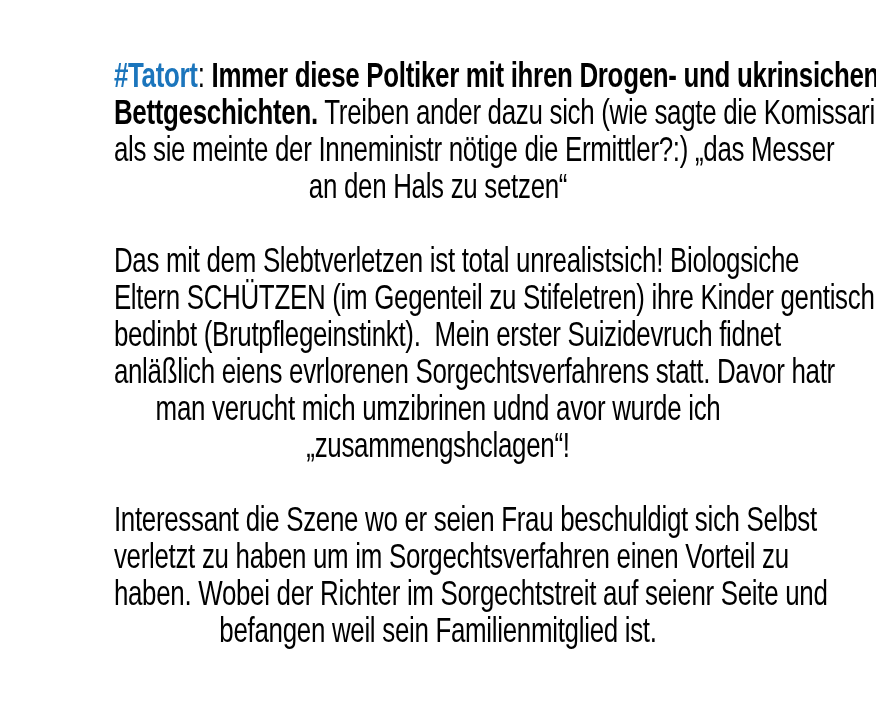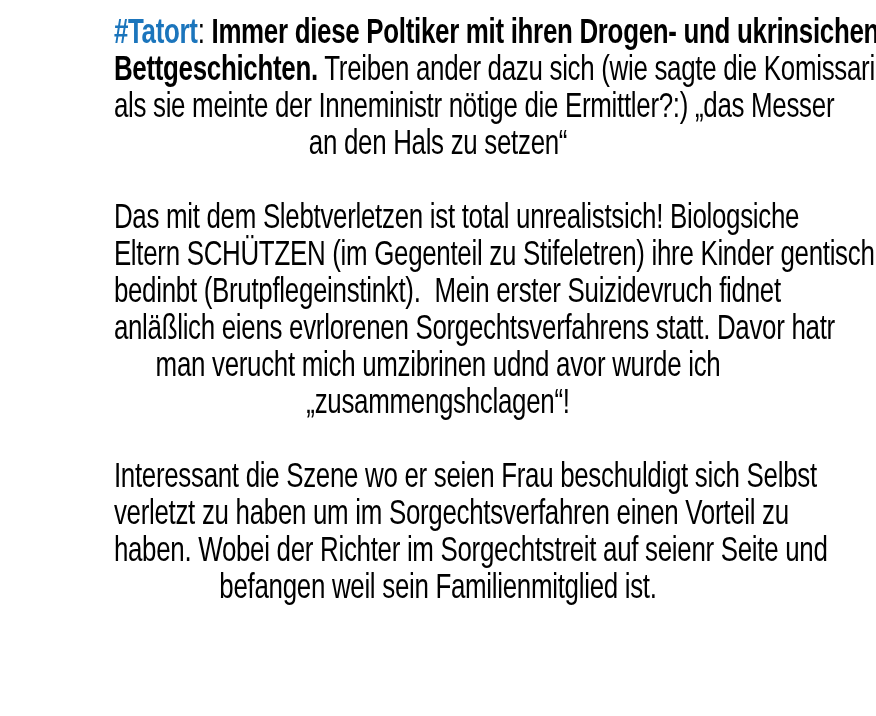--- a/index.html
+++ b/index.html
@@ -9,20 +9,21 @@
   }
   body {
     width: 876px;
     height: 716px;
     overflow: hidden;
     font-family: "Liberation Sans", sans-serif;
     color: #000000;
   }
   .post {
     padding-top: 12px;
+    margin-top: 44px;
   }
   .para {
     margin: 0 0 37px 0;
   }
   .para:last-child {
     margin-bottom: 0;
   }
   .line {
     display: block;
     white-space: pre;           

